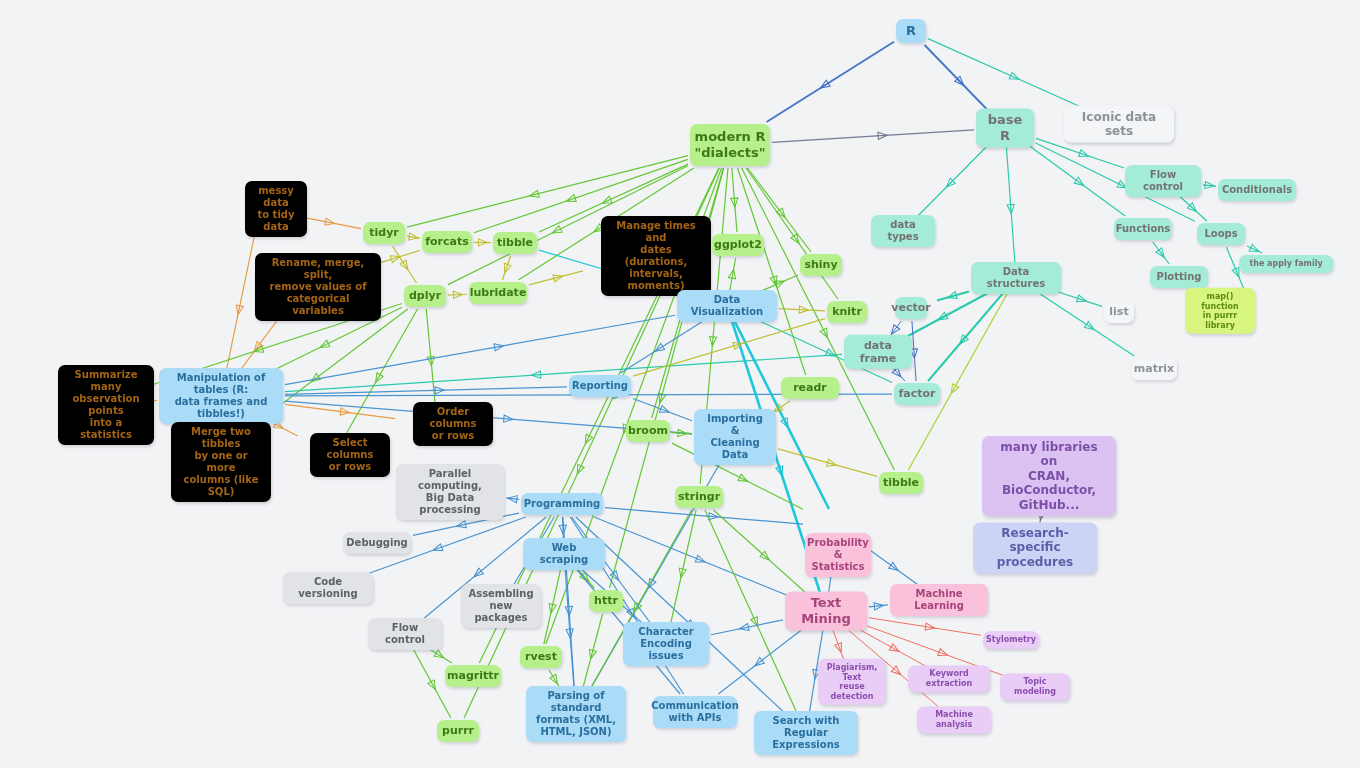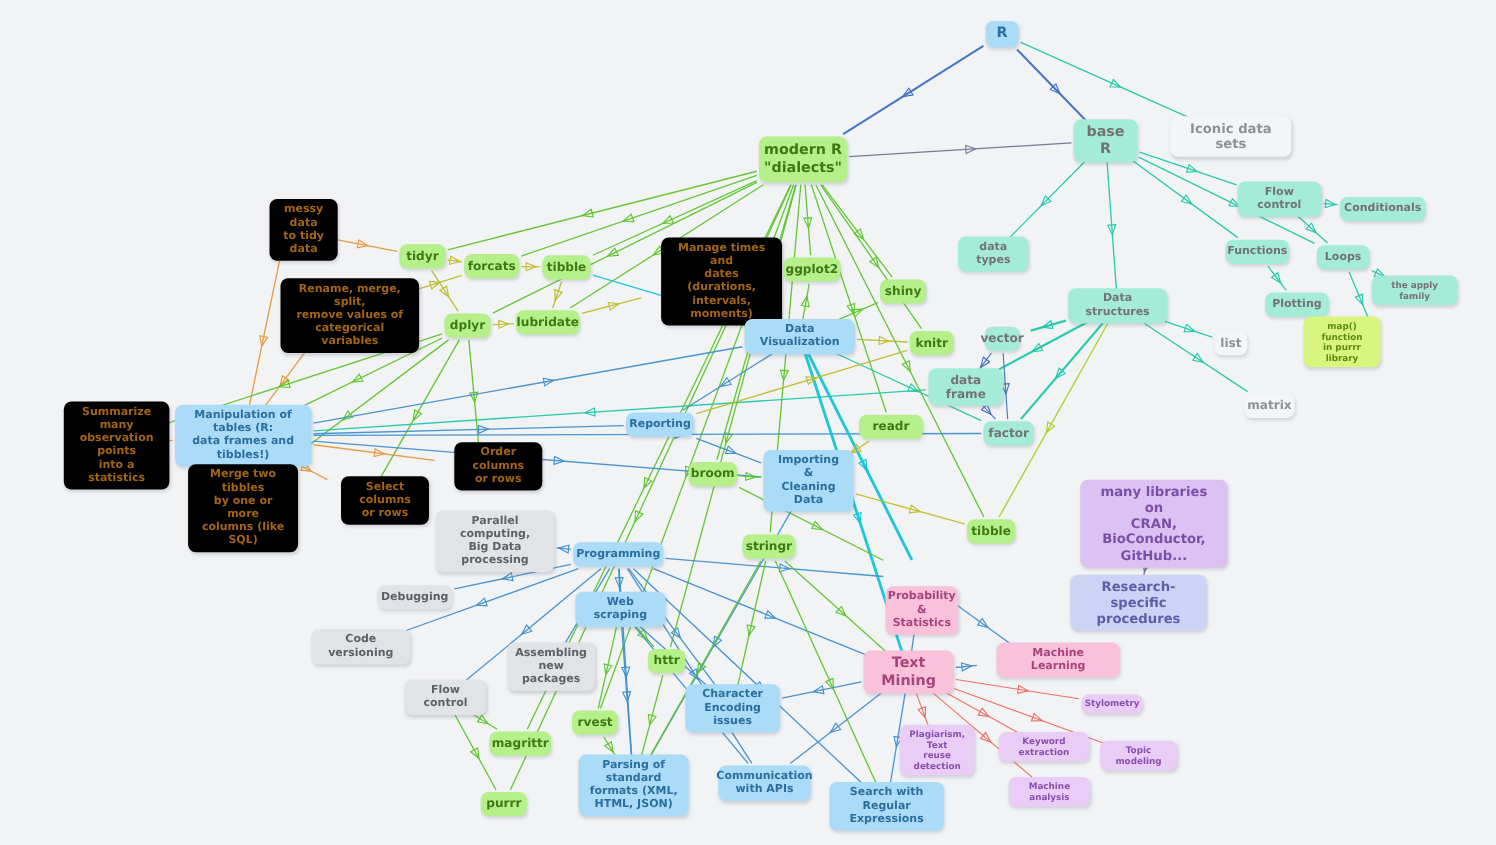--- a/index.html
+++ b/index.html
@@ -537,21 +537,21 @@
       <div class="node c-mint" style="left: 911px; top: 308px; width: 32px; min-height: 22px; font-size: 11px;">vector</div>
       <div class="node c-mint" style="left: 878px; top: 352px; width: 68px; min-height: 22px; font-size: 11px;">data frame</div>
       <div class="node c-mint" style="left: 917px; top: 394px; width: 46px; min-height: 22px; font-size: 11px;">factor</div>
       <div class="node c-white" style="left: 1119px; top: 312px; width: 30px; min-height: 22px; font-size: 11px;">list</div>
       <div class="node c-white" style="left: 1154px; top: 369px; width: 46px; min-height: 22px; font-size: 11px;">matrix</div>
       <div class="node c-mint" style="left: 1163px; top: 181px; width: 76px; min-height: 22px; font-size: 10px;">Flow control</div>
       <div class="node c-mint" style="left: 1257px; top: 190px; width: 78px; min-height: 22px; font-size: 10px;">Conditionals</div>
       <div class="node c-mint" style="left: 1143px; top: 229px; width: 58px; min-height: 22px; font-size: 10px;">Functions</div>
       <div class="node c-mint" style="left: 1221px; top: 234px; width: 48px; min-height: 22px; font-size: 10px;">Loops</div>
       <div class="node c-mint" style="left: 1179px; top: 277px; width: 58px; min-height: 22px; font-size: 10px;">Plotting</div>
-      <div class="node c-mint" style="left: 1286px; top: 264px; width: 78px; min-height: 18px; font-size: 8px;">the apply family</div>
+      <div class="node c-mint" style="left: 1286px; top: 264px; width: 94px; min-height: 18px; font-size: 8px;">the apply family</div>
       <div class="node c-limey" style="left: 1220px; top: 311px; width: 70px; min-height: 28px; font-size: 8px;">map() function
 in purrr library</div>
       <div class="node c-orange" style="left: 90px; top: 405px; width: 96px; min-height: 46px; font-size: 10px;">Summarize many
 observation points
 into a statistics</div>
       <div class="node c-blue" style="left: 221px; top: 396px; width: 124px; min-height: 34px; font-size: 10px;">Manipulation of tables (R:
 data frames and tibbles!)</div>
       <div class="node c-orange" style="left: 437px; top: 424px; width: 80px; min-height: 34px; font-size: 10px;">Order columns
 or rows</div>
       <div class="node c-orange" style="left: 205px; top: 462px; width: 100px; min-height: 46px; font-size: 10px;">Merge two tibbles
@@ -578,21 +578,21 @@
       <div class="node c-blue" style="left: 666px; top: 644px; width: 86px; min-height: 32px; font-size: 10px;">Character
 Encoding issues</div>
       <div class="node c-blue" style="left: 695px; top: 712px; width: 84px; min-height: 32px; font-size: 10px;">Communication
 with APIs</div>
       <div class="node c-blue" style="left: 806px; top: 733px; width: 104px; min-height: 32px; font-size: 10px;">Search with Regular
 Expressions</div>
       <div class="node c-green" style="left: 699px; top: 497px; width: 48px; min-height: 22px; font-size: 11px;">stringr</div>
       <div class="node c-pink" style="left: 838px; top: 527px; width: 66px; min-height: 32px; font-size: 10px; margin-top: 28px;">Probability
 &amp; Statistics</div>
       <div class="node c-pink" style="left: 826px; top: 611px; width: 82px; min-height: 26px; font-size: 13px;">Text Mining</div>
-      <div class="node c-pink" style="left: 939px; top: 600px; width: 112px; min-height: 22px; font-size: 10px; margin-left: 23px;">Machine Learning</div>
+      <div class="node c-pink" style="left: 939px; top: 600px; width: 98px; min-height: 22px; font-size: 10px;">Machine Learning</div>
       <div class="node c-lilac" style="left: 1011px; top: 640px; width: 56px; min-height: 17px; font-size: 8px;">Stylometry</div>
       <div class="node c-lilac" style="left: 949px; top: 679px; width: 82px; min-height: 17px; font-size: 8px;">Keyword extraction</div>
       <div class="node c-lilac" style="left: 1035px; top: 687px; width: 70px; min-height: 17px; font-size: 8px;">Topic modeling</div>
       <div class="node c-lilac" style="left: 852px; top: 682px; width: 68px; min-height: 26px; font-size: 8px;">Plagiarism, Text
 reuse detection</div>
       <div class="node c-lilac" style="left: 954px; top: 720px; width: 74px; min-height: 17px; font-size: 8px;">Machine analysis</div>
       <div class="node c-purple" style="left: 1049px; top: 476px; width: 134px; min-height: 52px; font-size: 12px;">many libraries on
 CRAN, BioConductor,
 GitHub...</div>
       <div class="node c-periw" style="left: 1035px; top: 548px; width: 124px; min-height: 40px; font-size: 12px;">Research-specific

